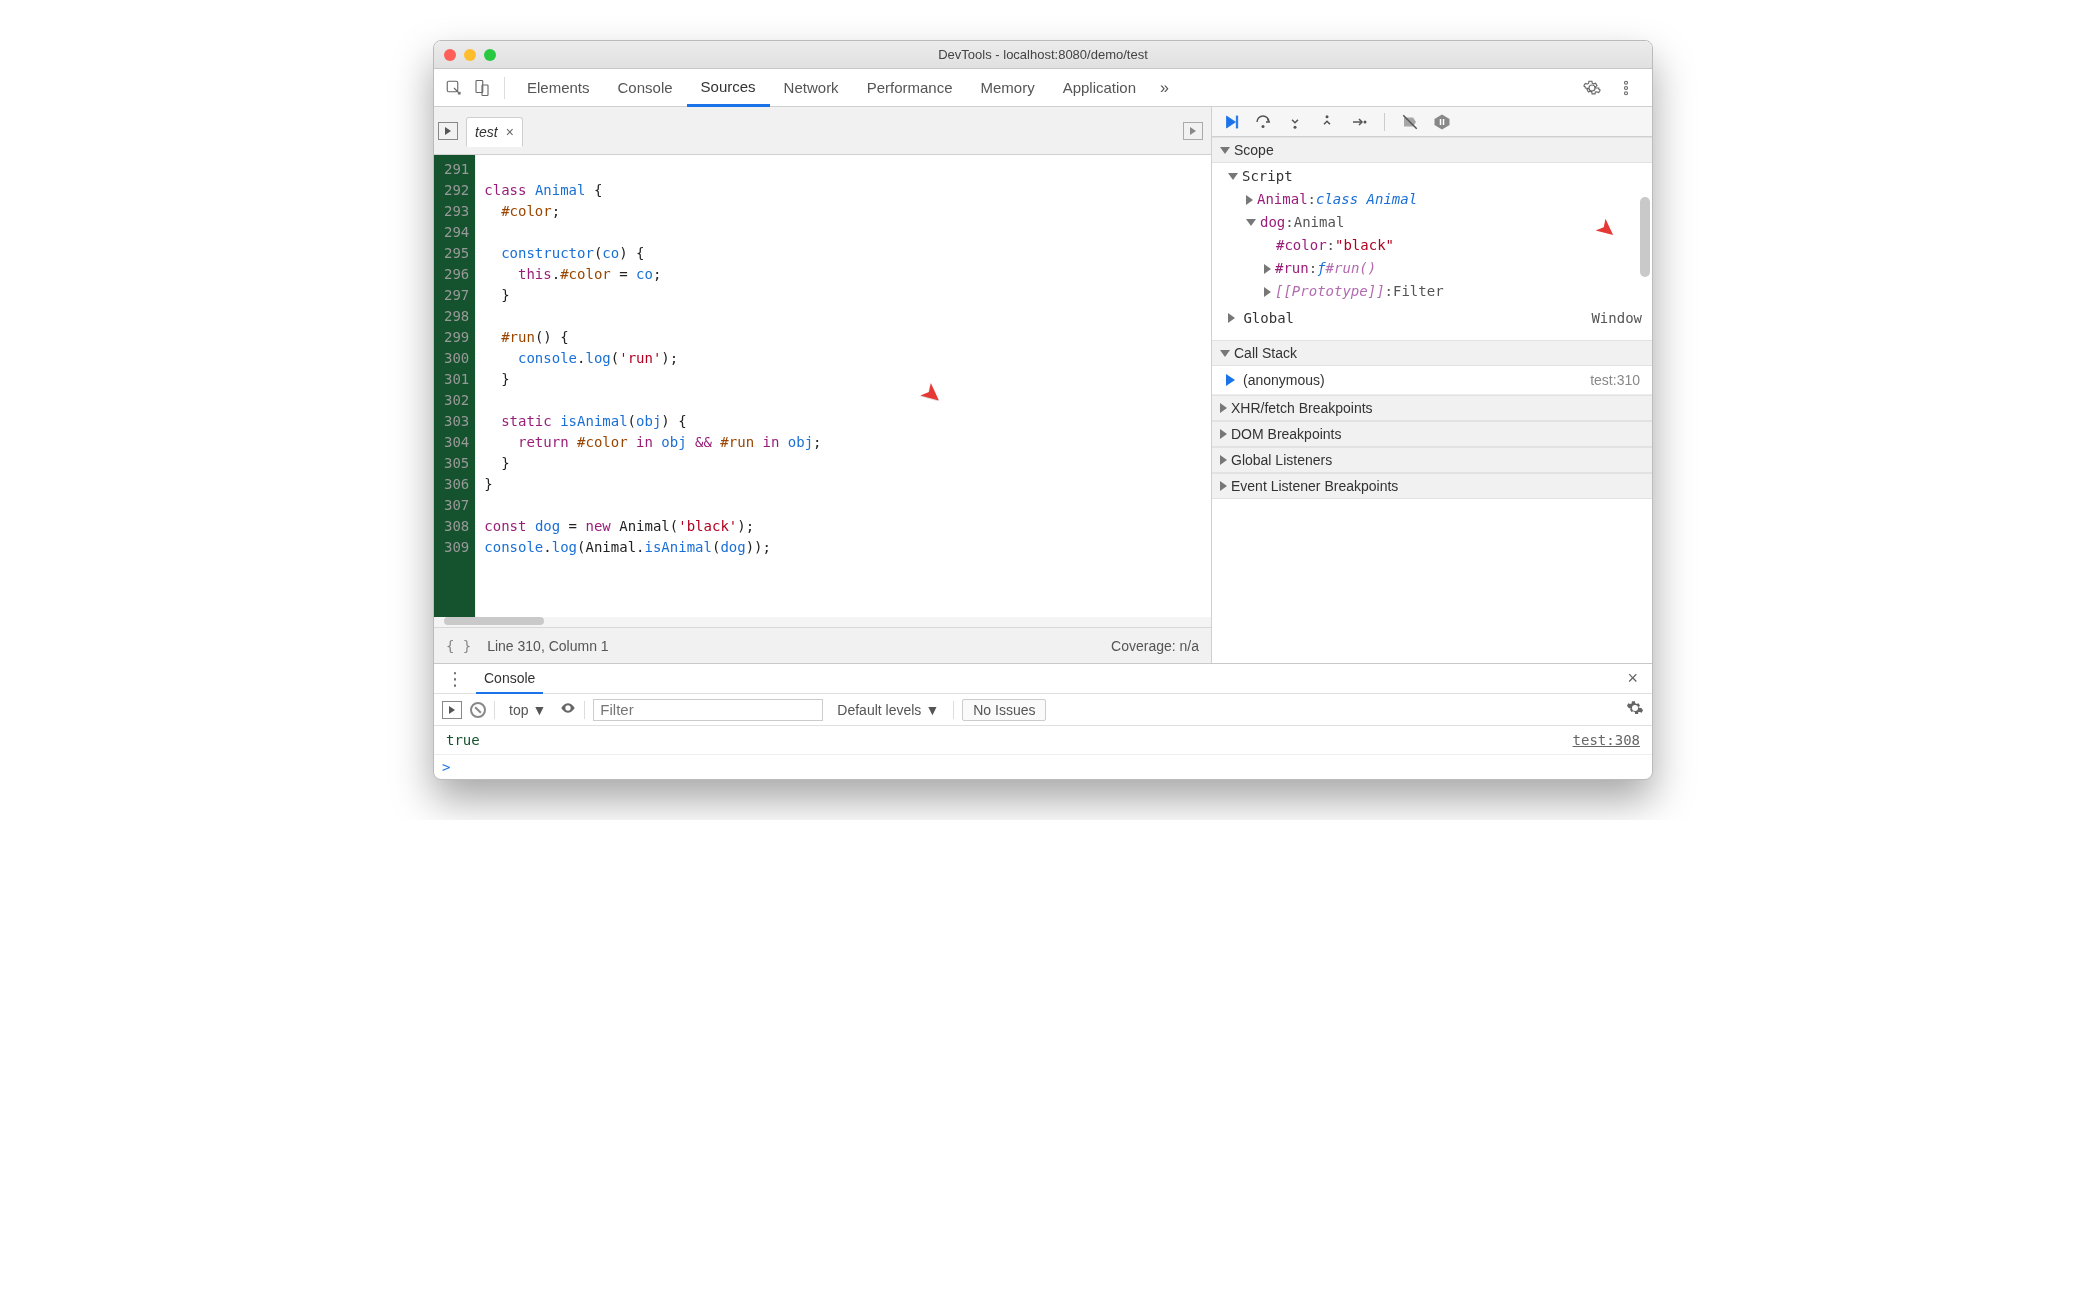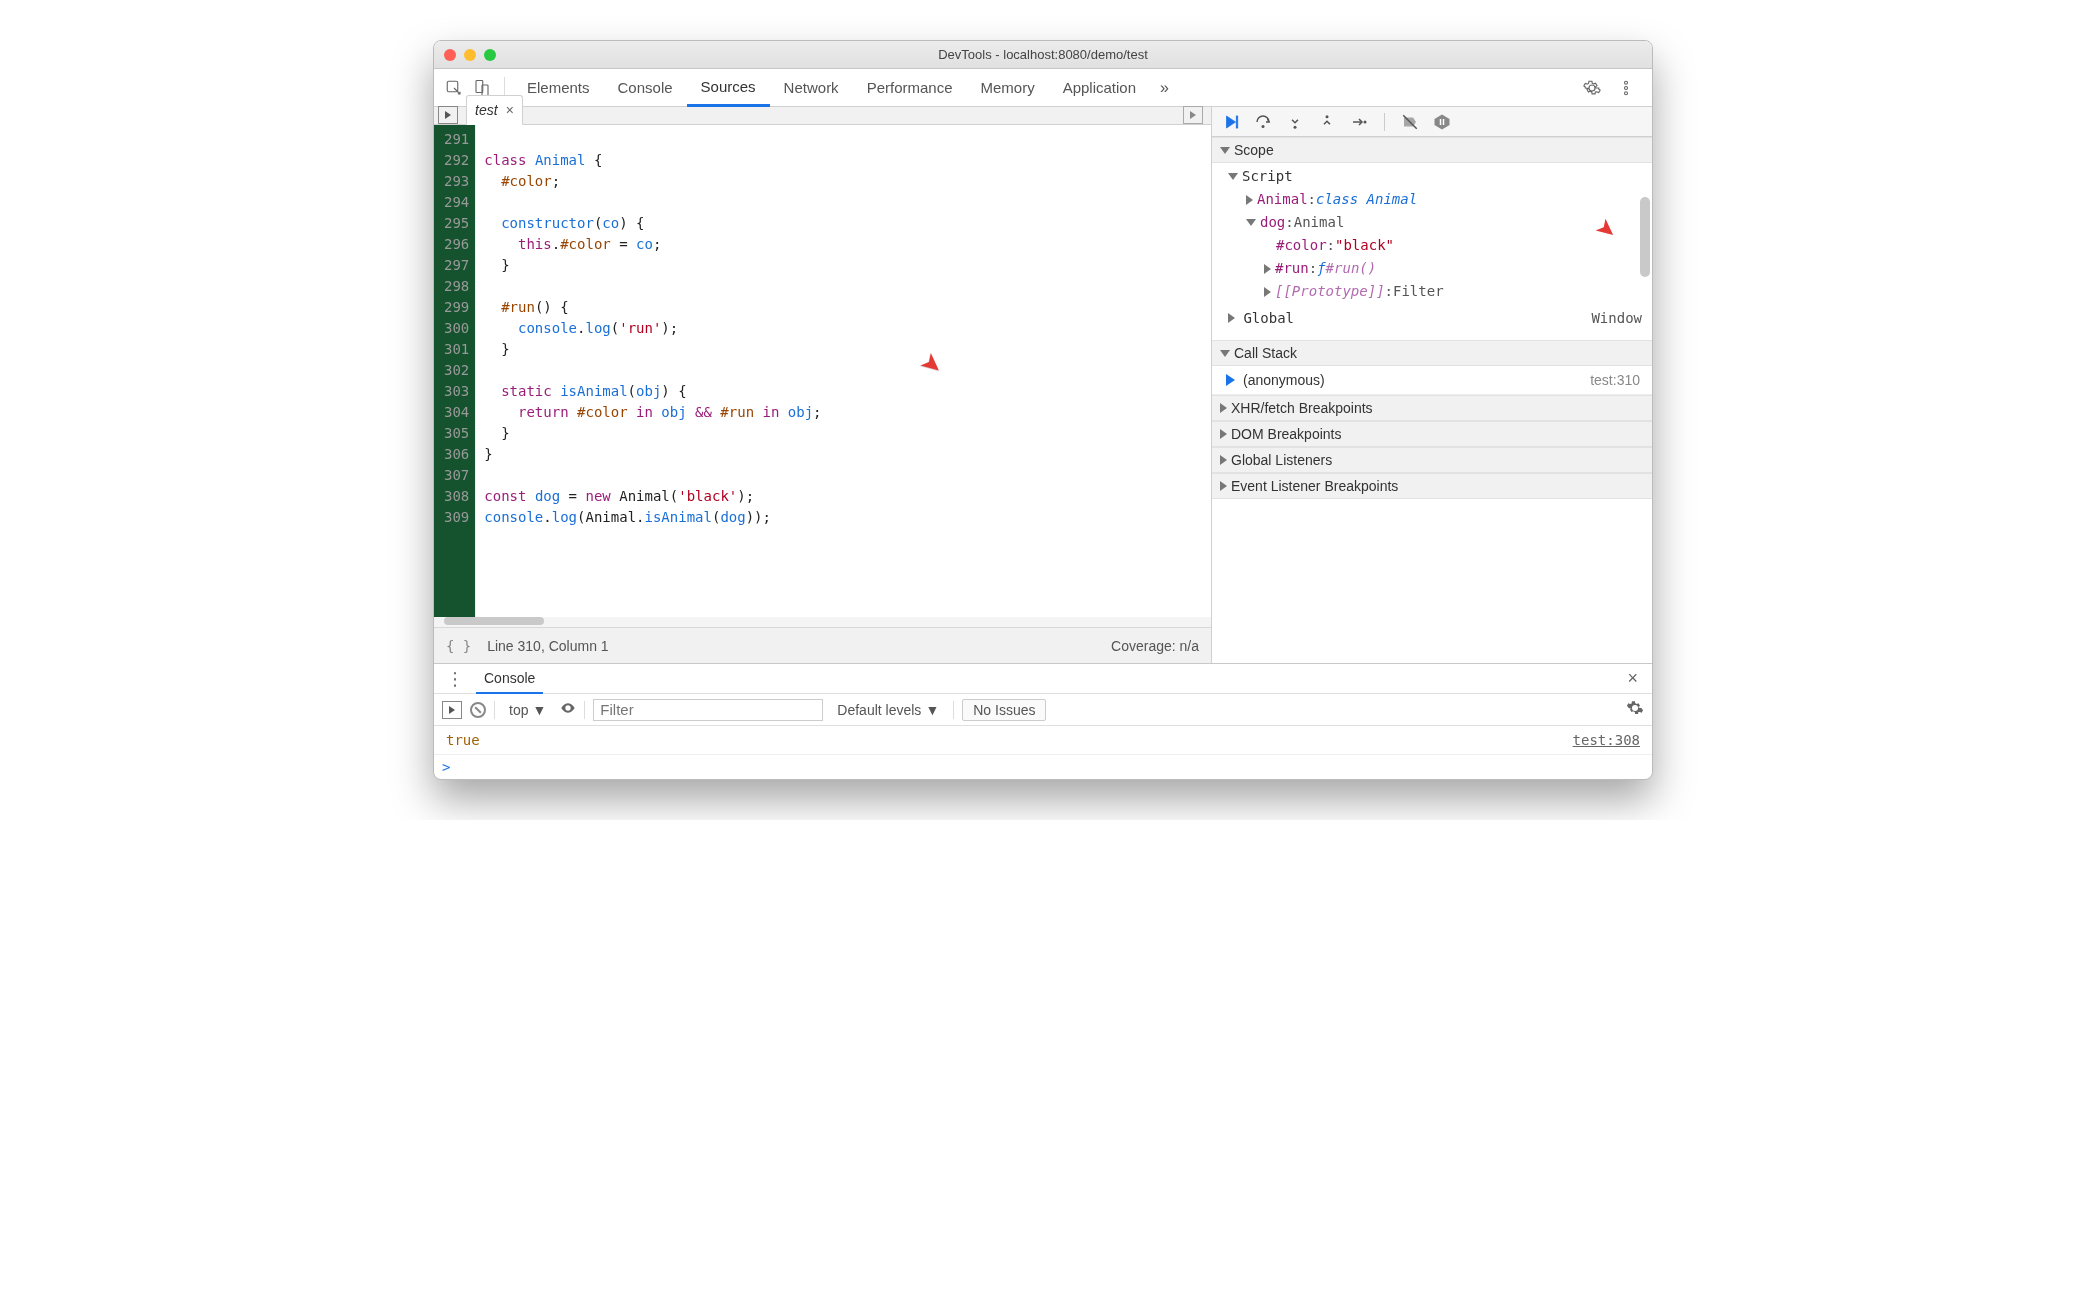--- a/index.html
+++ b/index.html
@@ -61,22 +61,22 @@
   .maintabs .spacer { flex:1; }
   .maintabs .chev { font-size:16px; color:#555; padding:0 10px;}
   .maintabs .rightbtns { display:flex; gap:6px; align-items:center; padding-right:6px;}
   .gear-svg, .dots-svg { width:18px; height:18px; }
   
   .midsplit { flex:1; display:flex; min-height:0; }
   .leftpane { flex:1; display:flex; flex-direction:column; border-right:1px solid #d0d0d0; min-width:0;}
   .rightpane { width:440px; display:flex; flex-direction:column; min-width:0;}
   
   .filetabbar {
-    height:18px; background:#f1f1f1; border-bottom:1px solid #d0d0d0;
-    display:flex; align-items:flex-end; padding:0 4px; position:relative;
+    height:48px; background:#f1f1f1; border-bottom:1px solid #d0d0d0;
+    display:flex; align-items:center; padding:0 4px; position:relative;
   }
   .filetabbar .runbox { width:20px; height:18px; border:1px solid #888; display:flex; align-items:center; justify-content:center; margin-right:8px;}
   .filetabbar .runbox::before { content:""; border-left:6px solid #555; border-top:4px solid transparent; border-bottom:4px solid transparent;}
   .filetab {
     height:30px; display:flex; align-items:center; gap:4px; padding:0 8px;
     background:#fff; border:1px solid #d0d0d0; border-bottom:1px solid #fff;
     border-radius:3px 3px 0 0; font-size:14px; position:relative; top:1px;
     font-style: italic;
   }
   .filetab .close { font-size:14px; color:#666; margin-left:4px;}
@@ -146,21 +146,21 @@
   .drawer-tabs .spacer { flex:1;}
   .drawer-tabs .closebtn { font-size:18px; color:#666; padding:0 6px;}
   .console-toolbar { height:32px; border-bottom:1px solid #e0e0e0; display:flex; align-items:center; gap:8px; padding:0 8px; font-size:14px; color:#555;}
   .console-toolbar .sep { width:1px; height:18px; background:#ddd;}
   .console-toolbar .runbox { width:20px; height:18px; border:1px solid #888; display:flex; align-items:center; justify-content:center;}
   .console-toolbar .runbox::before { content:""; border-left:6px solid #555; border-top:4px solid transparent; border-bottom:4px solid transparent;}
   .console-toolbar input.filter { height:22px; width:230px; border:1px solid #ccc; padding:0 6px; font-size:15px; background:#fff;}
   .console-toolbar .dd { display:flex; align-items:center; gap:4px; padding:2px 6px;}
   .console-toolbar .btnbox { border:1px solid #ccc; padding:2px 10px; border-radius:2px; background:#fafafa;}
   .console-body { padding:6px 12px; font-family: Menlo, Consolas, monospace; font-size:14px; display:flex; justify-content:space-between; border-bottom:1px solid #eee;}
-  .console-body .val { color:#a16207;}
+  .console-body .val { color:#14532d;}
   .console-body .src { color:#666; text-decoration:underline;}
   .console-prompt { padding:4px 8px; color:#1a73e8; font-family:Menlo,monospace;}
   .eye-svg { width:16px; height:16px; }
   .noentry { width:16px;height:16px; border:2px solid #888; border-radius:50%; position:relative;}
   .noentry::after { content:""; position:absolute; left:2px; right:2px; top:50%; height:2px; background:#888; transform:translateY(-50%) rotate(45deg);}
 </style>
 </head>
 <body>
 
 <div class="window">

